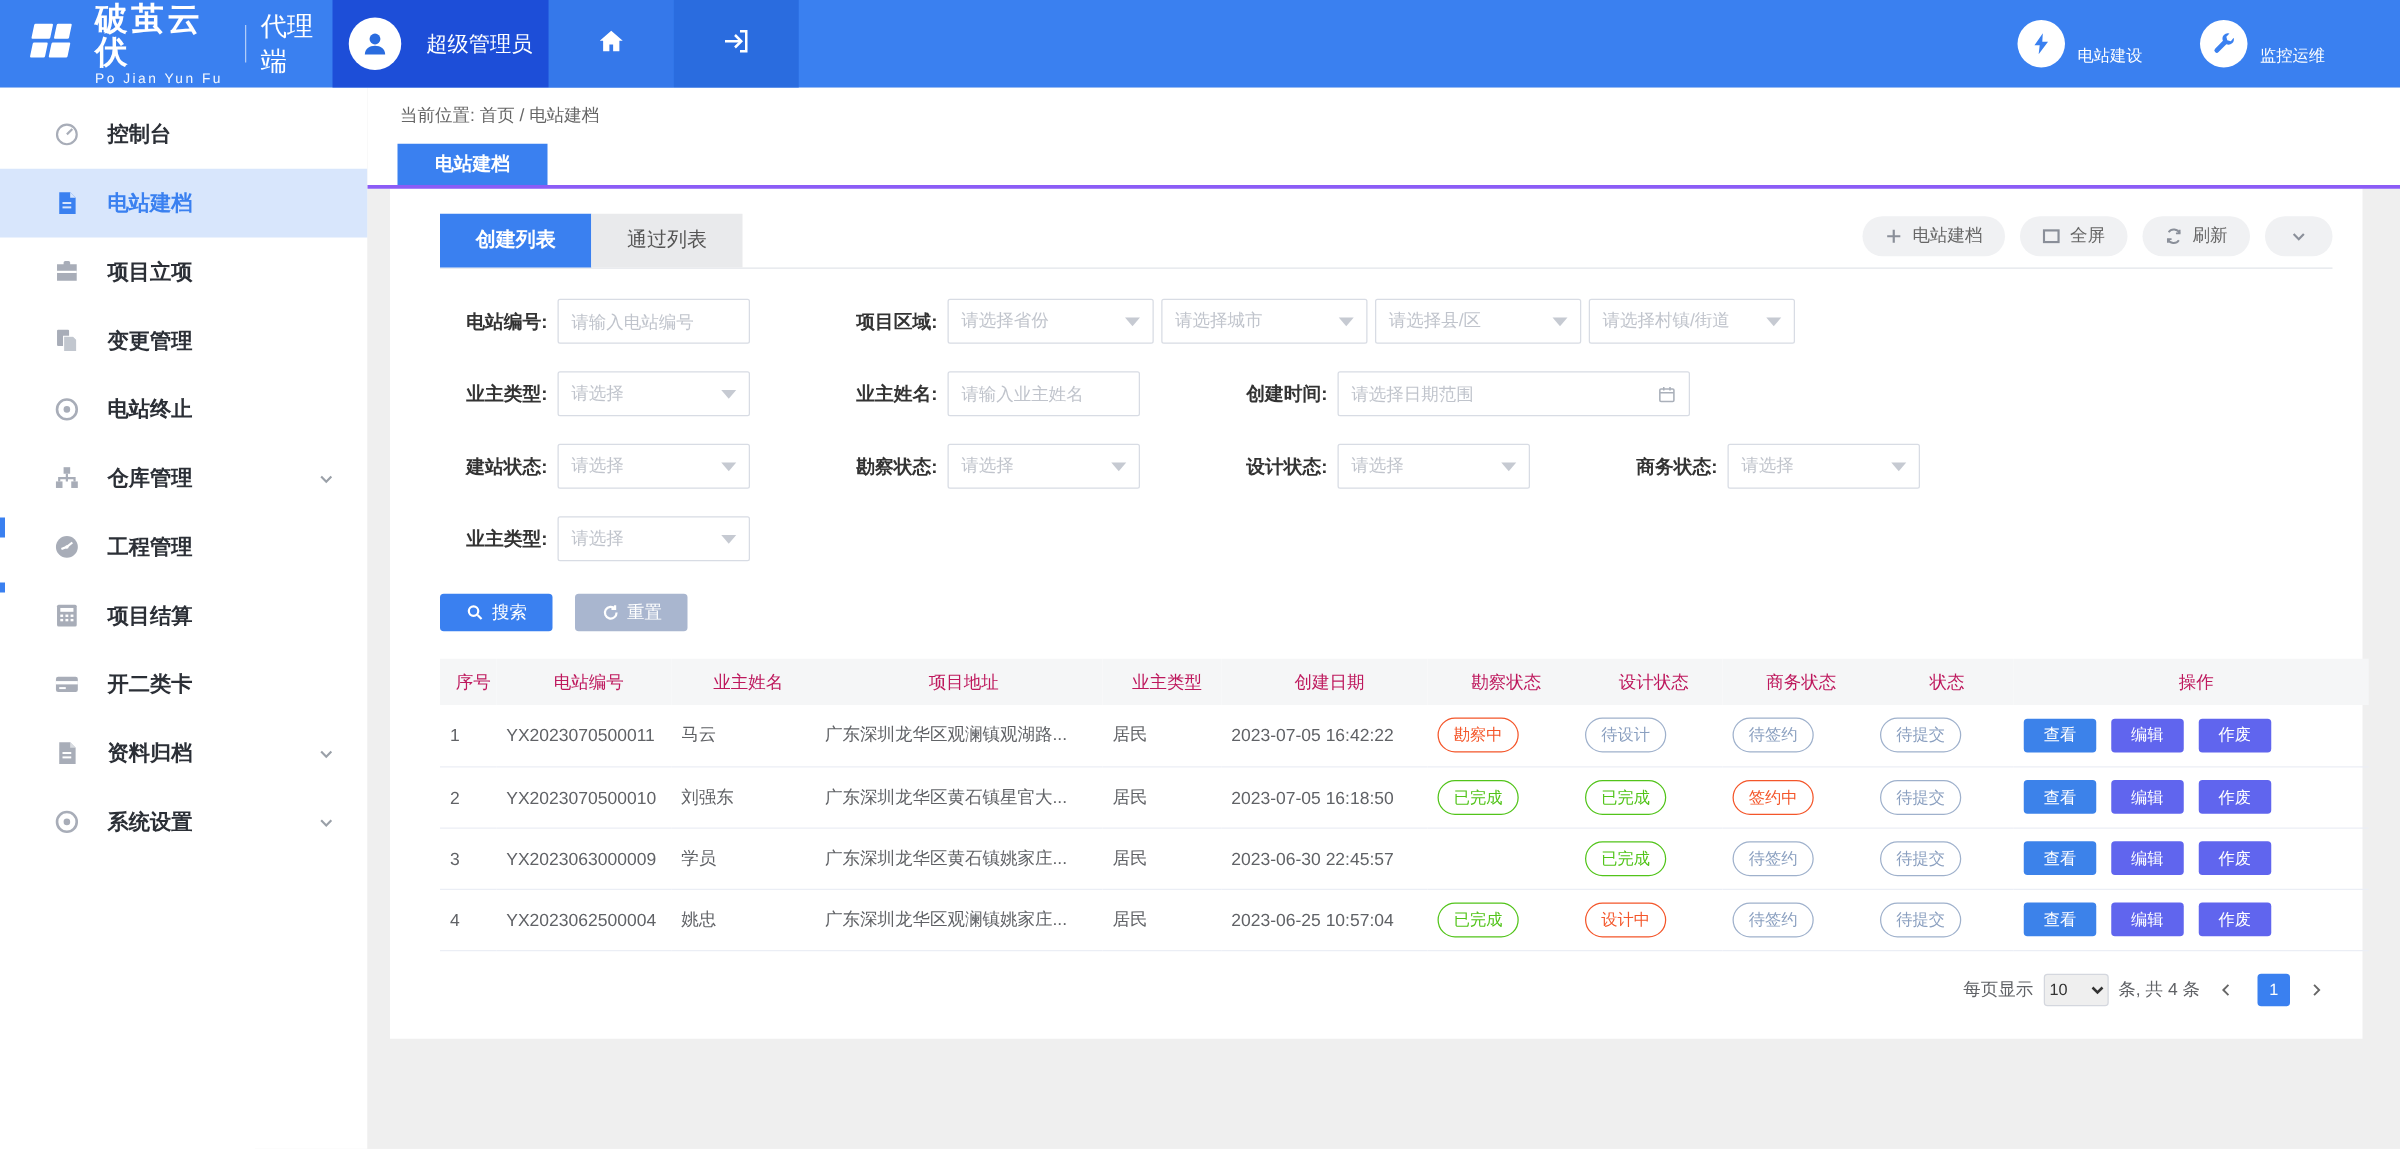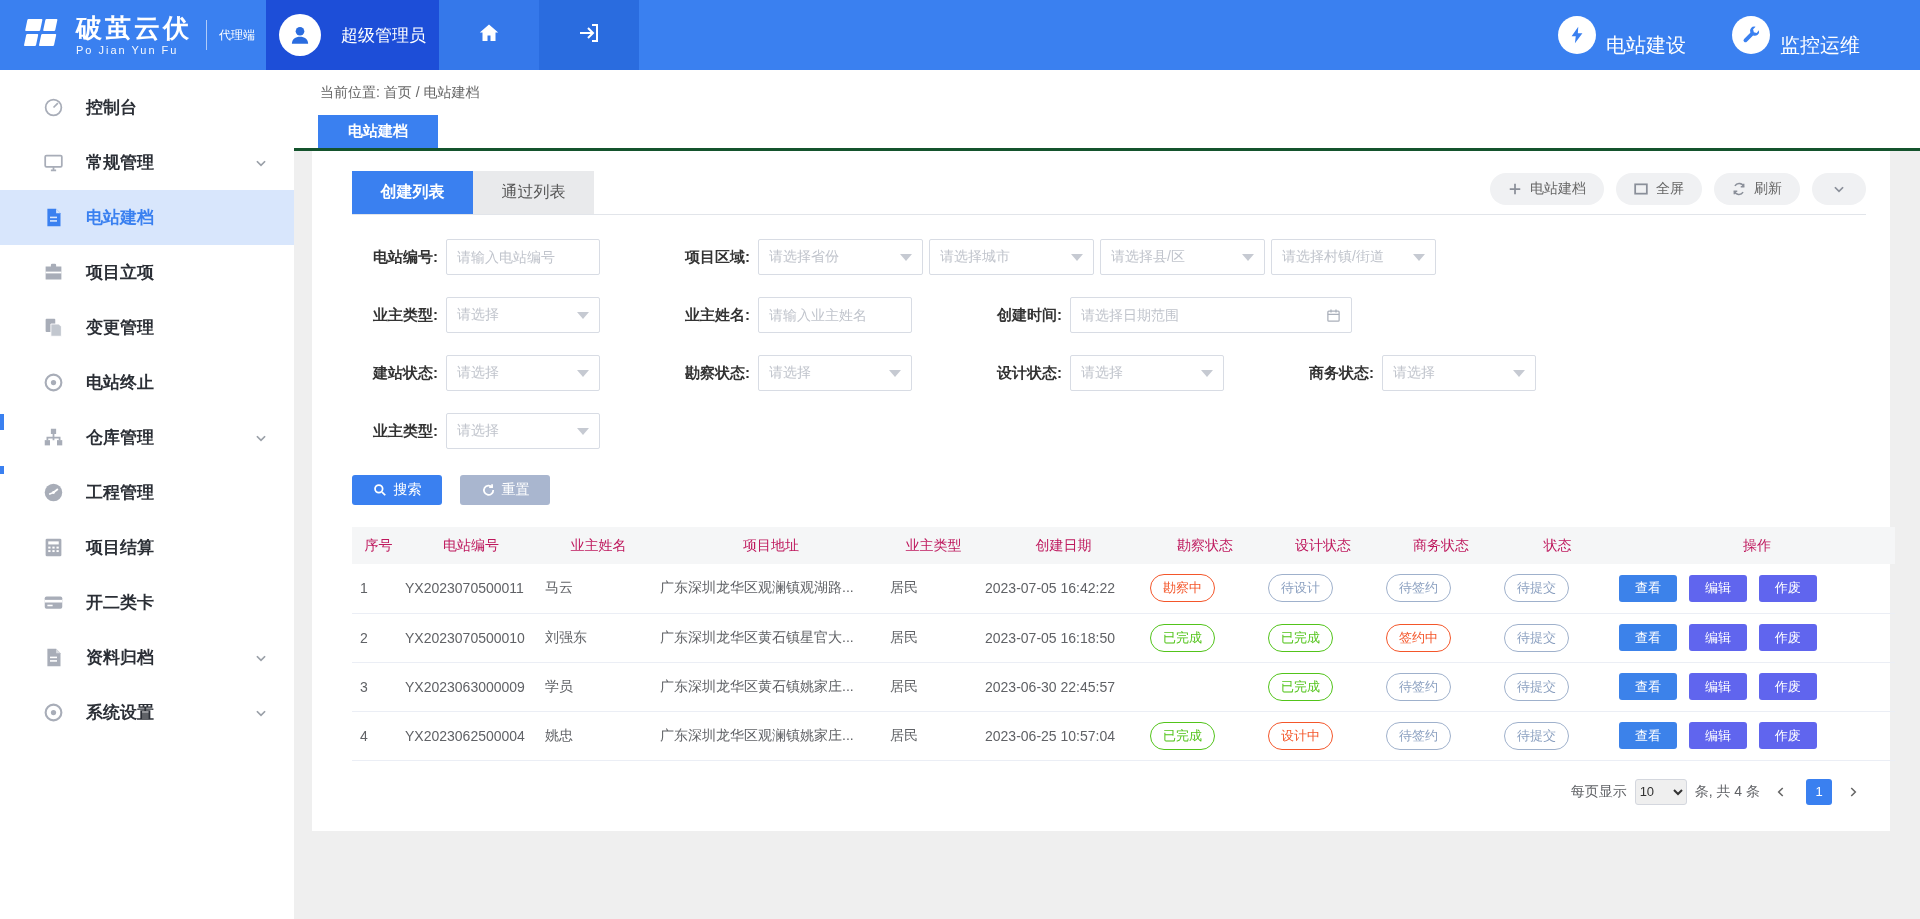--- a/index.html
+++ b/index.html
@@ -6,46 +6,46 @@
   html,body { width:1920px; height:919px; overflow:hidden; font-family:"Liberation Sans","DejaVu Sans",sans-serif; background:#efefef; }
 
   
   .topbar { position:absolute; top:0; left:0; width:1920px; height:70px; background:#3a80f0; display:flex; align-items:stretch; color:#fff; z-index:10; }
   .brand { width:266px; display:flex; align-items:center; padding-left:20px; }
   .brand-mark { margin-right:12px; flex:0 0 auto; }
   .brand-text { line-height:1; }
   .brand-title { font-size:26px; font-weight:bold; letter-spacing:3px; }
   .brand-sub { font-size:11px; letter-spacing:2px; margin-top:4px; opacity:.95; }
   .brand-divider { width:1px; height:30px; background:rgba(255,255,255,.6); margin:0 12px 0 14px; }
-  .brand-agent { font-size:12px; }
+  .brand-agent { font-size:21px; }
   .seg { display:flex; align-items:center; justify-content:center; }
   .seg-user { background:#1d4ed8; padding:0 13px; gap:20px; }
   .avatar-circle { width:42px; height:42px; background:#fff; border-radius:50%; display:flex; align-items:center; justify-content:center; }
   .user-name { font-size:17px; }
   .seg-home { background:#3578ea; width:100px; }
   .seg-logout { background:#2a6cdf; width:100px; }
   .topbar-spacer { flex:1; }
   .top-right { display:flex; align-items:center; gap:46px; padding-right:60px; }
   .top-right-item { display:flex; align-items:center; gap:10px; cursor:pointer; }
   .round-ico { width:38px; height:38px; background:#fff; border-radius:50%; display:flex; align-items:center; justify-content:center; }
-  .top-right-label { font-size:20px;margin-top:20px; }
+  .top-right-label { font-size:13px;margin-top:20px; }
 
   
   .sidebar { position:absolute; top:70px; left:0; width:294px; height:849px; background:#fff; padding-top:10px; }
   .side-item { height:55px; display:flex; align-items:center; padding:0 26px 0 42px; cursor:pointer; position:relative; }
   .side-item .s-ico { width:22px; height:22px; margin-right:22px; display:flex; align-items:center; justify-content:center; flex:0 0 auto; }
   .side-item .s-label { font-size:17px; font-weight:bold; color:#2b2f36; }
   .side-item .s-chev { margin-left:auto; color:#9aa0a8; display:flex; }
   .side-item.active { background:#d8e6fc; }
   .side-item.active .s-label { color:#3a80f0; }
   .side-scroll-mark { position:absolute; left:0; width:4px; background:#3a80f0; }
 
   
   .content { position:absolute; top:70px; left:294px; width:1626px; height:849px; background:#efefef; }
-  .crumb-strip { background:#fff; height:81px; border-bottom:3px solid #14532d; position:relative; }
+  .crumb-strip { background:#fff; height:81px; border-bottom:3px solid #8b5cf6; position:relative; }
   .breadcrumb { font-size:14px; color:#666; padding:14px 0 0 26px; }
   .page-tab { position:absolute; left:24px; bottom:0; width:120px; height:33px; background:#3a80f0; color:#fff; font-size:15px; font-weight:bold; display:flex; align-items:center; justify-content:center; }
 
   .card { background:#fff; margin:0 30px 0 18px; padding:0 24px 26px 40px; }
 
   .tabstrip { display:flex; align-items:center; padding-top:20px; border-bottom:1px solid #e2e5ea; }
   .tab { width:121px; height:43px; display:flex; align-items:center; justify-content:center; font-size:16px; cursor:pointer; }
   .tab.active { background:#3a80f0; color:#fff; font-weight:bold; }
   .tab.inactive { background:#e9eaec; color:#555; }
   .tools { margin-left:auto; display:flex; align-items:center; gap:12px; padding-bottom:8px; }
@@ -168,34 +168,20 @@
   <div class="side-item">
     <span class="s-ico">
       <svg width="21" height="21" viewBox="0 0 24 24" fill="none" stroke="#a8adb8" stroke-width="2">
         <circle cx="12" cy="12" r="9"></circle>
           <path d="M12 12l5-5"></path>
       </svg>
     </span>
     <span class="s-label">控制台</span>
   </div>
 
-  <div class="side-item">
-    <span class="s-ico">
-      <svg width="21" height="21" viewBox="0 0 24 24" fill="none" stroke="#a8adb8" stroke-width="2">
-        <rect x="2.5" y="4" width="19" height="13" rx="1.5"></rect>
-          <path d="M9 21h6M12 17v4"></path>
-      </svg>
-    </span>
-    <span class="s-label">常规管理</span>
-    <span class="s-chev">
-      <svg width="14" height="14" viewBox="0 0 24 24" fill="none" stroke="#9aa0a8" stroke-width="3">
-          <path d="M5 9l7 7 7-7"></path>
-        </svg>
-    </span>
-  </div>
 
   <div class="side-item active">
     <span class="s-ico">
       <svg width="21" height="21" viewBox="0 0 24 24" fill="#3a80f0">
         <path d="M5 2h10l5 5v15H5z"></path>
           <path d="M15 2v5h5" fill="#d8e6fc"></path>
           <rect x="8" y="11" width="8" height="1.8" fill="#d8e6fc"></rect>
           <rect x="8" y="15" width="8" height="1.8" fill="#d8e6fc"></rect>
       </svg>
     </span>

